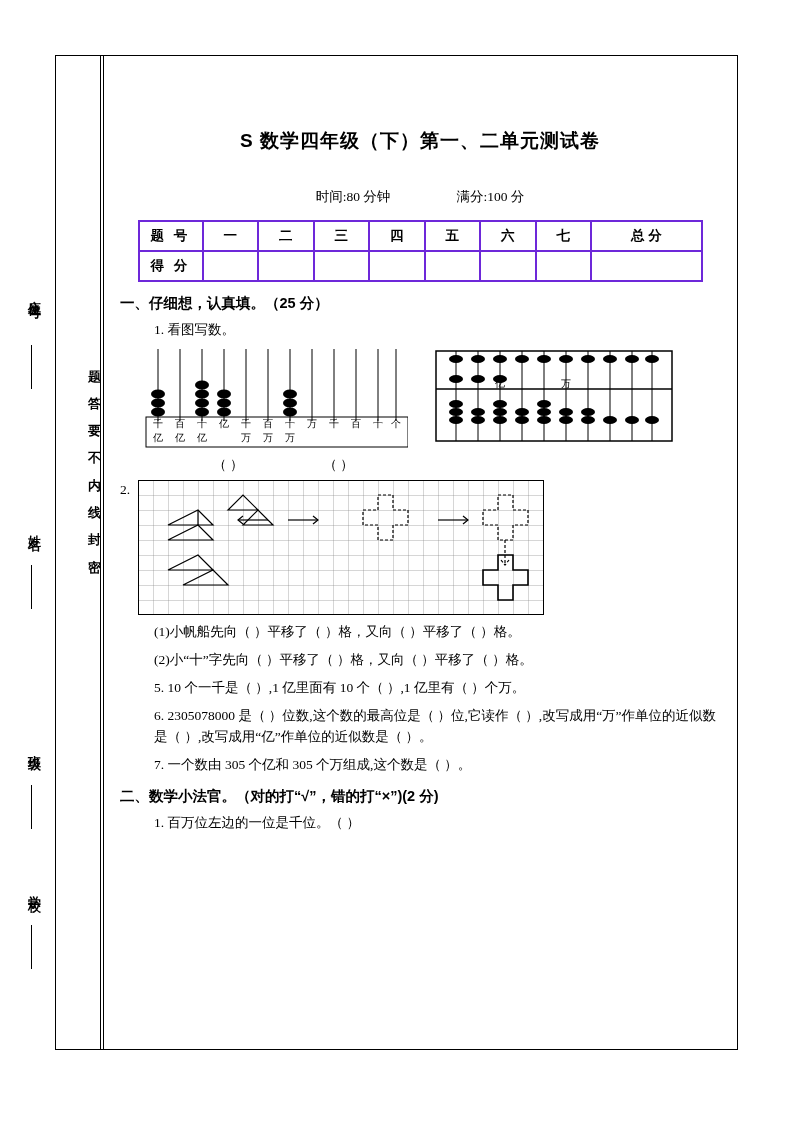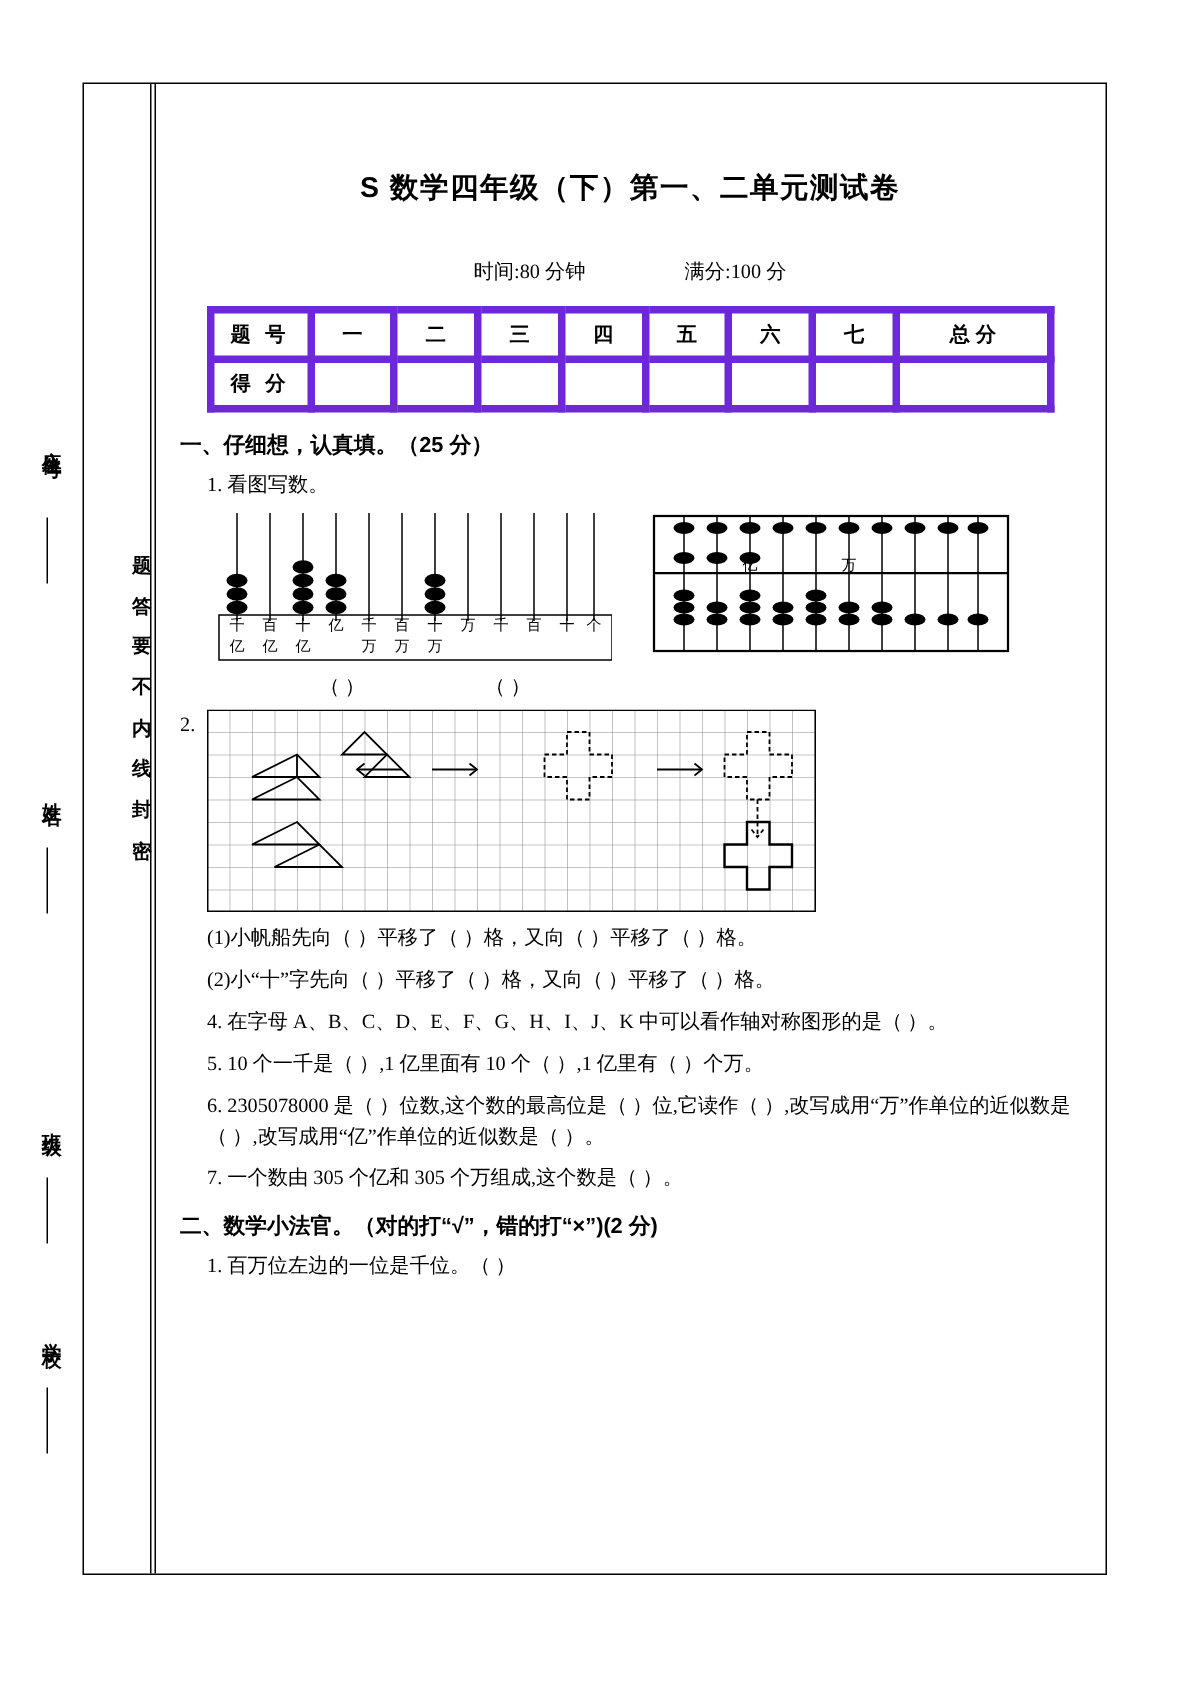--- a/index.html
+++ b/index.html
@@ -55,21 +55,21 @@
     font-weight:bold;
   }
   .vline {
     position:absolute;
     border-left:1px solid #000;
     height:44px;
     width:0;
   }
   .content {
     position:absolute;
-    left:120px; top:70px;
+    left:120px; top:86px;
     width:600px;
   }
   h1.title {
     text-align:center;
     font-size:19px;
     font-weight:bold;
     font-family:"Liberation Sans", sans-serif;
     margin:42px 0 0 0;
     letter-spacing:1px;
   }
@@ -79,40 +79,40 @@
     justify-content:center;
     gap:66px;
     font-size:13.5px;
   }
   table.score {
     margin:14px auto 0 auto;
     border-collapse:collapse;
     width:565px;
   }
   table.score td {
-    border:5px solid #6d28d9;
+    border:2px solid #6d28d9;
     height:26px;
     text-align:center;
     font-size:13.5px;
     font-weight:bold;
     font-family:"Liberation Sans", sans-serif;
   }
   table.score td.label { width:60px; letter-spacing:3px;}
   .sec-head {
     font-weight:bold;
     font-size:14.5px;
     font-family:"Liberation Sans", sans-serif;
     margin-top:12px;
   }
   .q {
     font-size:13.5px;
     margin-top:7px;
     line-height:1.55;
   }
-  .q.indent { margin-left:18px; }
+  .q.indent { margin-left:34px; }
   .abacus-row {
     display:flex;
     margin-top:8px;
     margin-left:18px;
     gap:26px;
     align-items:flex-start;
   }
   .paren-row {
     display:flex;
     margin-left:18px;
@@ -347,21 +347,20 @@
         </g>
 
         <g fill="none" stroke="#000" stroke-width="1.6">
           <path d="M345 90 L360 90 L360 75 L375 75 L375 90 L390 90 L390 105 L375 105 L375 120 L360 120 L360 105 L345 105 Z"></path>
         </g>
       </svg>
     </div>
 
     <div class="q indent">(1)小帆船先向（    ）平移了（    ）格，又向（    ）平移了（    ）格。</div>
     <div class="q indent">(2)小“十”字先向（    ）平移了（    ）格，又向（    ）平移了（    ）格。</div>
-    <div class="q indent">4. 在字母 A、B、C、D、E、F、G、H、I、J、K 中可以看作轴对称图形的是（    ）。</div>
     <div class="q indent">5. 10 个一千是（    ）,1 亿里面有 10 个（    ）,1 亿里有（    ）个万。</div>
     <div class="q indent">6. 2305078000 是（        ）位数,这个数的最高位是（        ）位,它读作（                ）,改写成用“万”作单位的近似数是（        ）,改写成用“亿”作单位的近似数是（    ）。</div>
     <div class="q indent">7. 一个数由 305 个亿和 305 个万组成,这个数是（            ）。</div>
 
     <div class="sec-head">二、数学小法官。（对的打“√”，错的打“×”)(2 分)</div>
     <div class="q indent" style="display:flex; justify-content:flex-start;">
       <span>1. 百万位左边的一位是千位。</span>
       <span style="margin-right:10px;">（    ）</span>
     </div>
 

